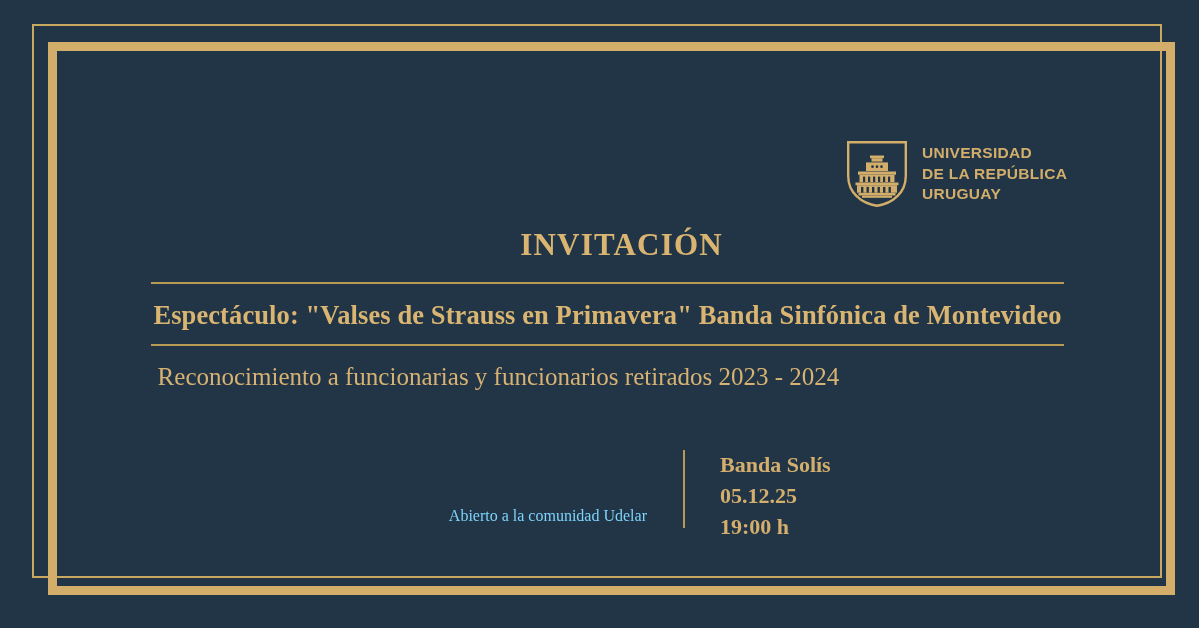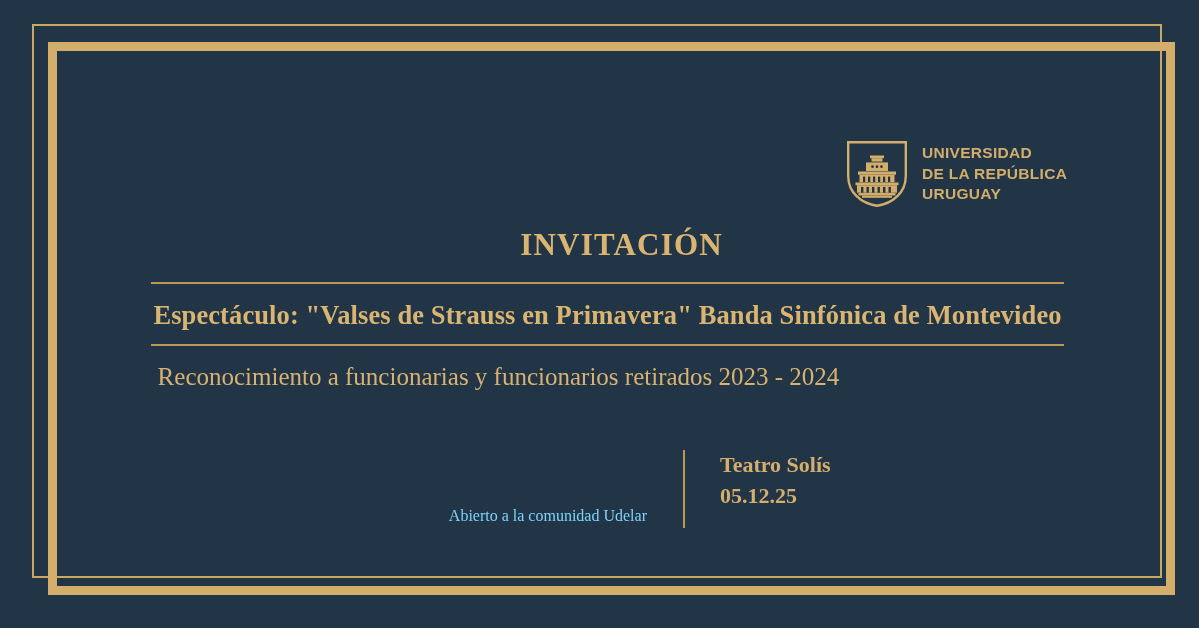--- a/index.html
+++ b/index.html
@@ -201,17 +201,18 @@
 
   <div class="rule rule-top"></div>
   <div class="title">Espectáculo: "Valses de Strauss en Primavera" Banda Sinfónica de Montevideo</div>
   <div class="rule rule-bottom"></div>
 
   <div class="subtitle">Reconocimiento a funcionarias y funcionarios retirados 2023 - 2024</div>
 
   <div class="audience">Abierto a la comunidad Udelar</div>
   <div class="v-divider"></div>
   <div class="venue">
-    <span class="venue-name">Teatro Solís</span>
+    <span class="venue-name">Banda Solís</span>
     <span class="venue-date">05.12.25</span>
+    <span class="venue-time">19:00 h</span>
   </div>
 
 </div>
 
 </body></html>

